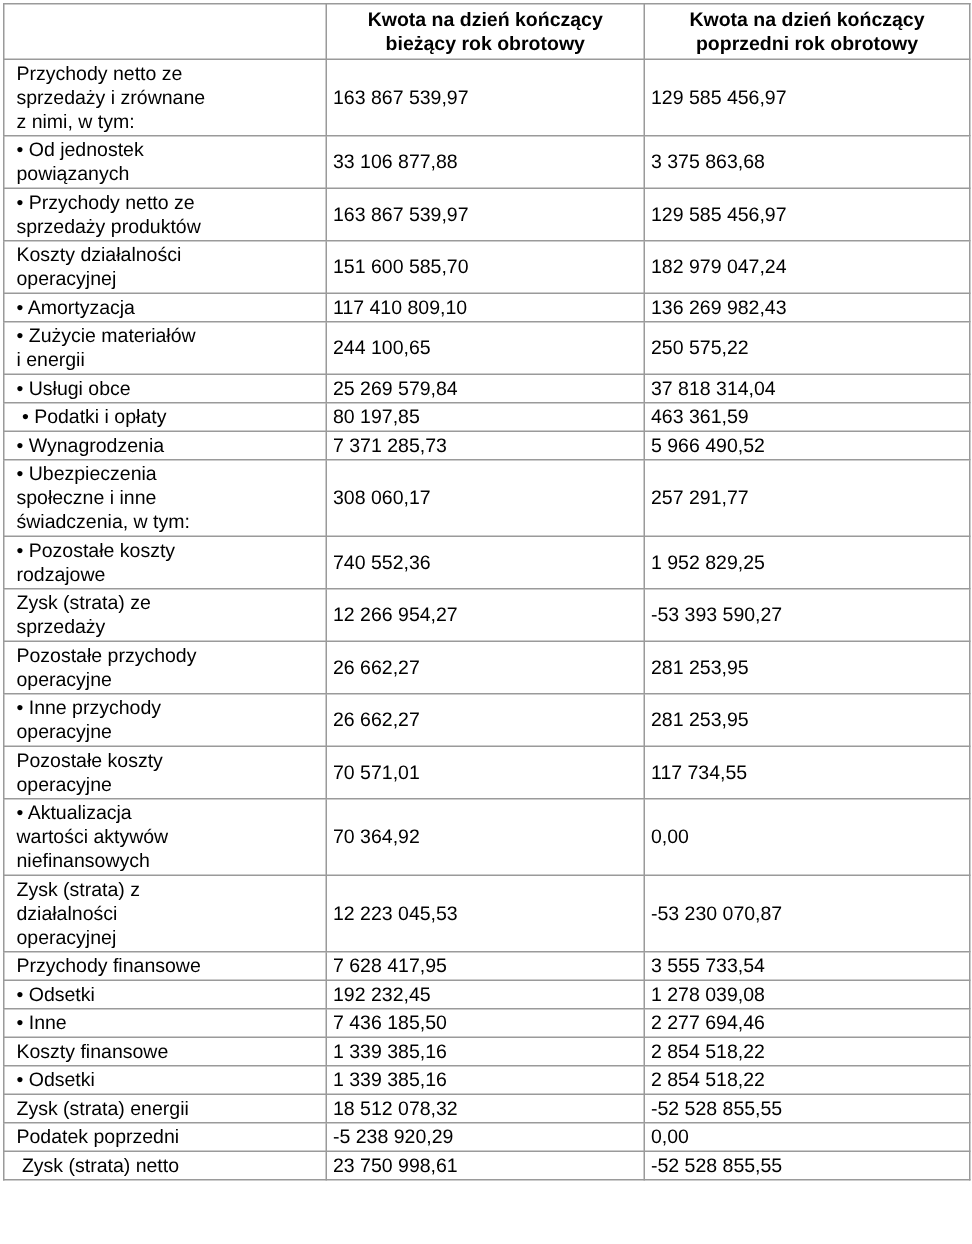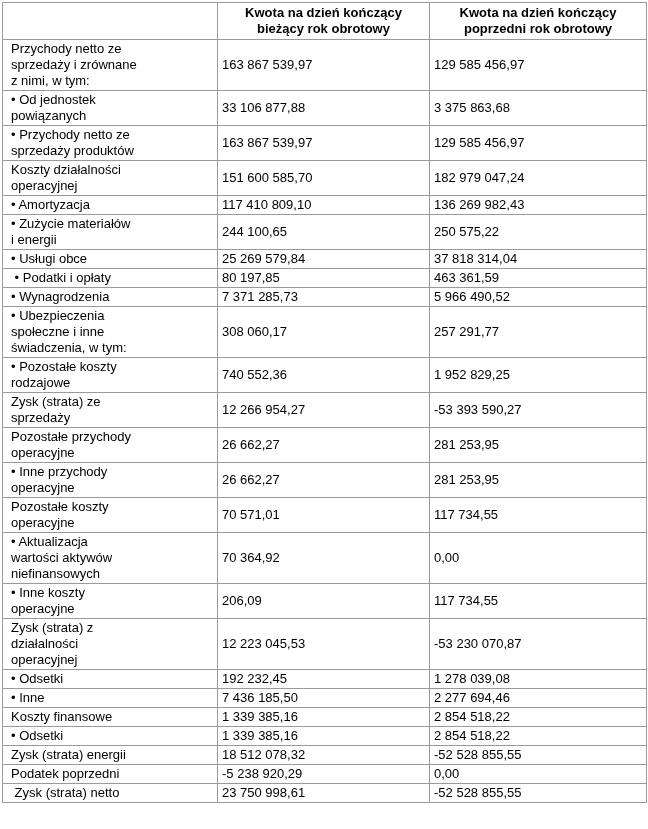--- a/index.html
+++ b/index.html
@@ -160,33 +160,32 @@
           <td class="value-cell">117 734,55</td>
         </tr>
         <tr>
           <td class="label-cell">• Aktualizacja
 wartości aktywów
 niefinansowych</td>
           <td class="value-cell">70 364,92</td>
           <td class="value-cell">0,00</td>
         </tr>
         <tr>
-          <td class="label-cell">• Inne koszty
-operacyjne</td>
-          <td class="value-cell">206,09</td>
-          <td class="value-cell">117 734,55</td>
-        </tr>
-        <tr>
           <td class="label-cell">Zysk (strata) z
 działalności
 operacyjnej</td>
           <td class="value-cell">12 223 045,53</td>
           <td class="value-cell">-53 230 070,87</td>
         </tr>
         <tr>
+          <td class="label-cell">Przychody finansowe</td>
+          <td class="value-cell">7 628 417,95</td>
+          <td class="value-cell">3 555 733,54</td>
+        </tr>
+        <tr>
           <td class="label-cell">• Odsetki</td>
           <td class="value-cell">192 232,45</td>
           <td class="value-cell">1 278 039,08</td>
         </tr>
         <tr>
           <td class="label-cell">• Inne</td>
           <td class="value-cell">7 436 185,50</td>
           <td class="value-cell">2 277 694,46</td>
         </tr>
         <tr>

